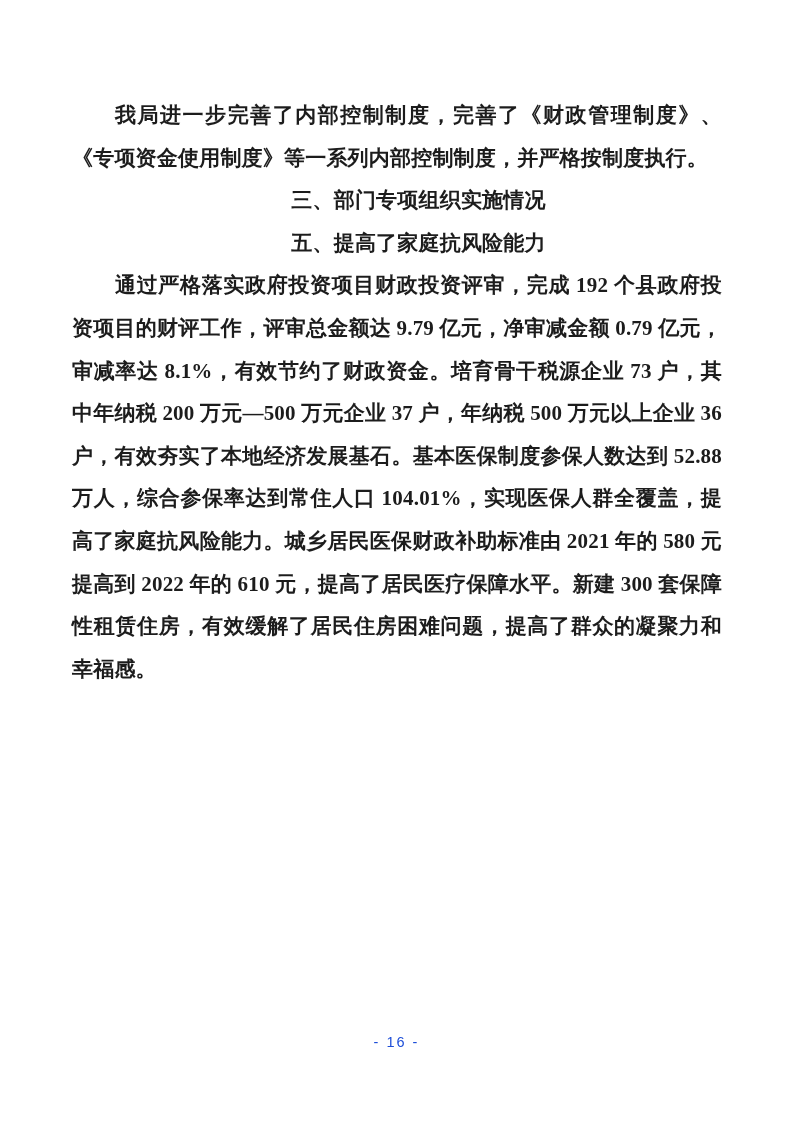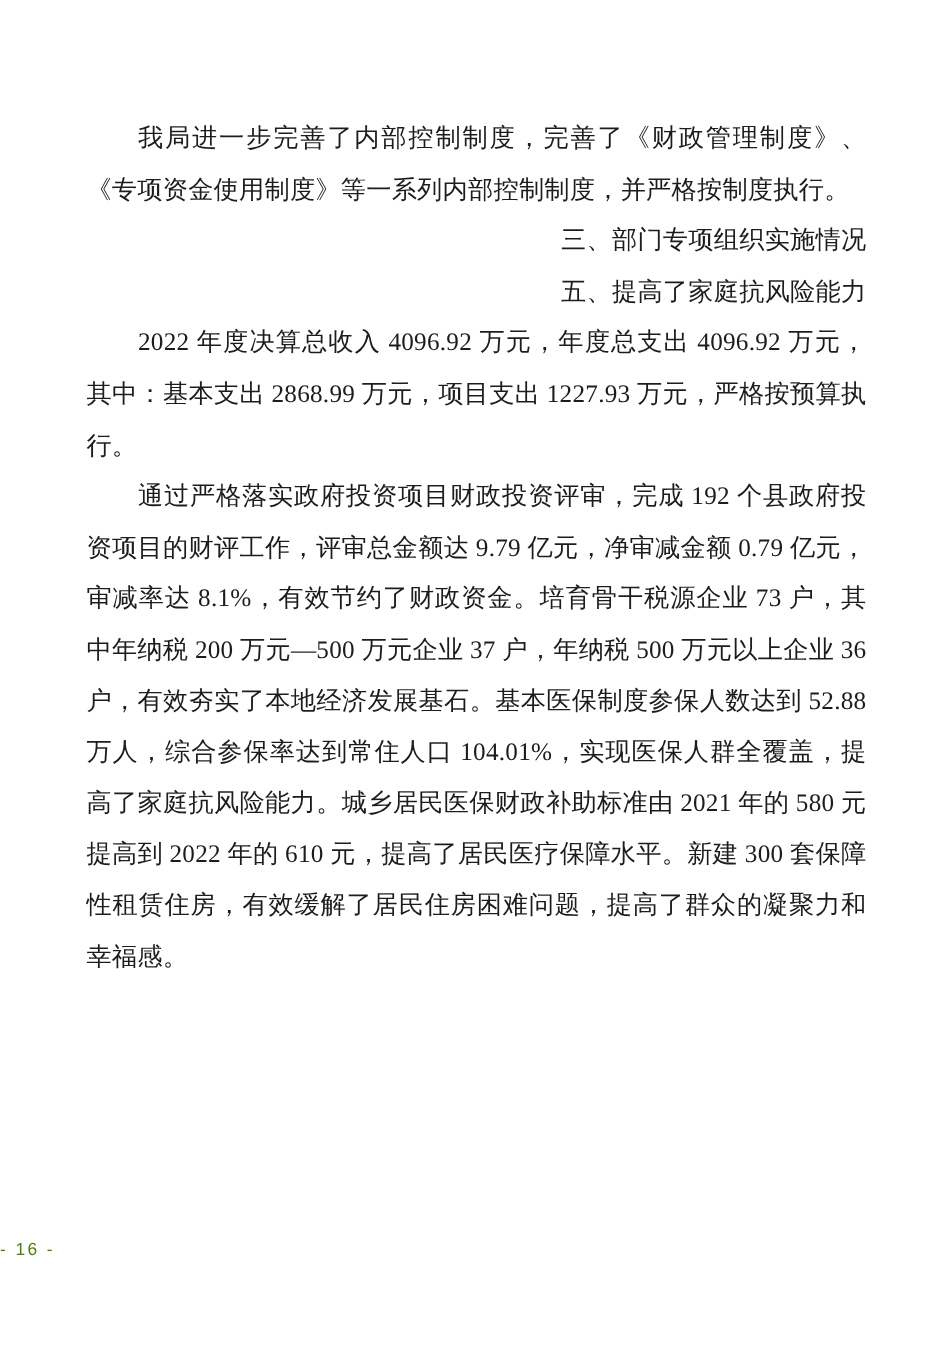--- a/index.html
+++ b/index.html
@@ -29,42 +29,42 @@
   .content p {
     margin: 0;
     padding: 0;
     font-size: 21px;
     line-height: 42.6px;
     text-indent: 43px;
     text-align: justify;
     text-justify: inter-ideograph;
     letter-spacing: 0.2px;
     word-break: break-all;
+    font-weight: bold;
   }
   .content p.heading {
-    text-align: right;
-    font-weight: normal;
+    text-align: center;
+    font-weight: bold;
   }
   .page-number {
     position: absolute;
     left: 0;
     width: 793px;
     top: 1034px;
-    text-align: left;
+    text-align: center;
     font-family: "Liberation Sans", "DejaVu Sans", sans-serif;
     font-size: 14.5px;
-    color: #4d7c0f;
+    color: #1d4ed8;
     letter-spacing: 2px;
   }
 </style>
 </head>
 <body>
 
 <div class="page">
   <div class="content">
     <p>我局进一步完善了内部控制制度，完善了《财政管理制度》、《专项资金使用制度》等一系列内部控制制度，并严格按制度执行。</p>
     <p class="heading">三、部门专项组织实施情况</p>
     <p class="heading">五、提高了家庭抗风险能力</p>
-    <p>2022 年度决算总收入 4096.92 万元，年度总支出 4096.92 万元，其中：基本支出 2868.99 万元，项目支出 1227.93 万元，严格按预算执行。</p>
     <p>通过严格落实政府投资项目财政投资评审，完成 192 个县政府投资项目的财评工作，评审总金额达 9.79 亿元，净审减金额 0.79 亿元，审减率达 8.1%，有效节约了财政资金。培育骨干税源企业 73 户，其中年纳税 200 万元—500 万元企业 37 户，年纳税 500 万元以上企业 36 户，有效夯实了本地经济发展基石。基本医保制度参保人数达到 52.88 万人，综合参保率达到常住人口 104.01%，实现医保人群全覆盖，提高了家庭抗风险能力。城乡居民医保财政补助标准由 2021 年的 580 元提高到 2022 年的 610 元，提高了居民医疗保障水平。新建 300 套保障性租赁住房，有效缓解了居民住房困难问题，提高了群众的凝聚力和幸福感。</p>
   </div>
   <div class="page-number">- 16 -</div>
 </div>
 
 </body></html>

